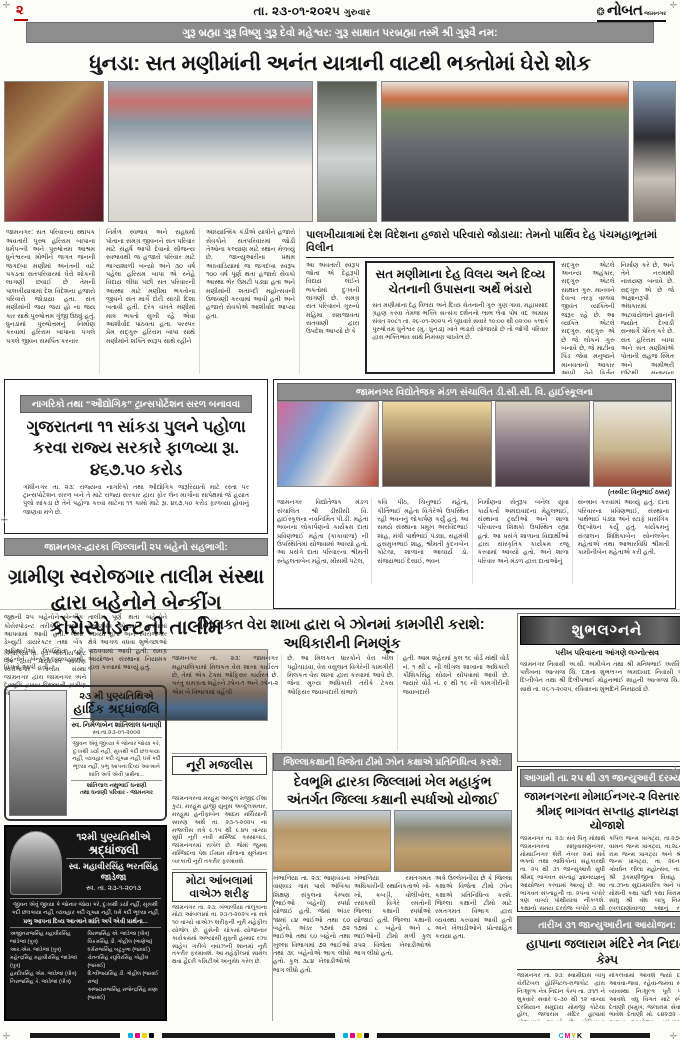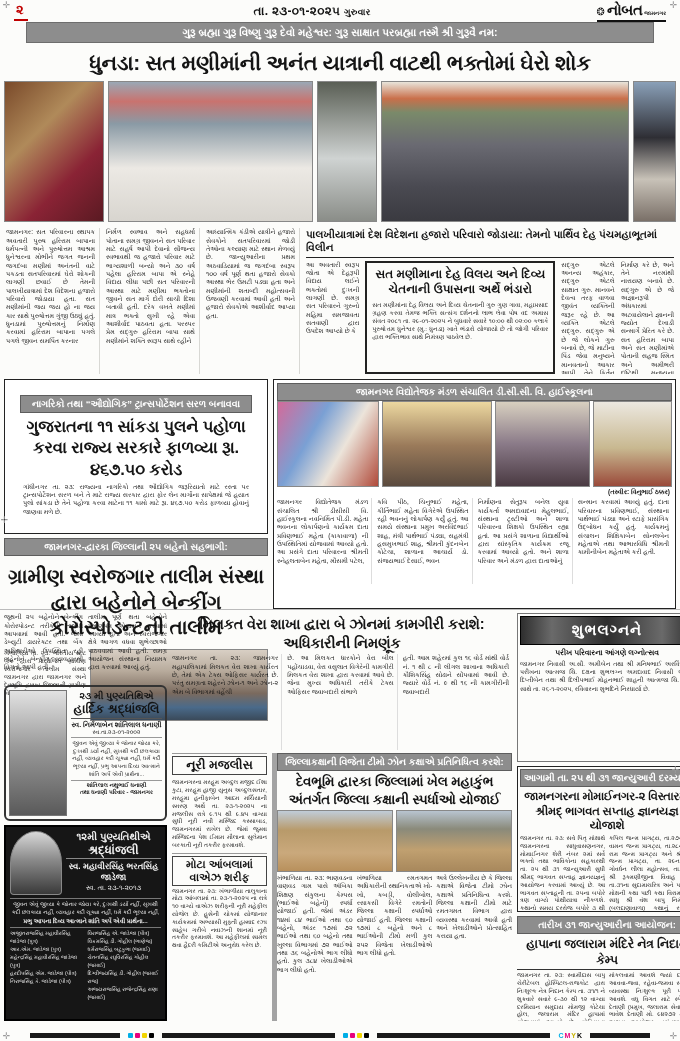--- a/index.html
+++ b/index.html
@@ -85,23 +85,23 @@
   .obit2-names { display:flex; gap:4px; border-top:1px solid #777; padding-top:2px; }
   .obit2-names ul { flex:1; list-style:none; font-size:5.3px; line-height:1.5; }
   
   .col-m { width:340px; flex:none; display:flex; flex-direction:column; gap:3px; }
   .tax .headline { font-size:14.5px; margin:2px 0; }
   .tax-cols { display:flex; gap:5px; height:96px; overflow:hidden; }
   .tax-cols .ncol { flex:1; border-right:1px solid #ddd; padding-right:3px; }
   .mid-split { display:flex; gap:5px; flex:1; overflow:hidden; }
   .mid-sub { width:95px; flex:none; display:flex; flex-direction:column; gap:3px; }
   .nuri, .vaez { border-top:1px solid #999; padding-top:2px; }
-  .nuri .hl { font-weight:bold; font-size:12.5px; text-align:center; border:1px solid #444; padding:1px 2px; margin-bottom:4px; }
+  .nuri .hl { font-weight:bold; font-size:12.5px; text-align:center; border:1px solid #444; padding:1px 2px; margin-bottom:20px; }
   .vaez .hl { font-weight:bold; font-size:11px; text-align:center; border:1px solid #444; padding:1px 2px; margin-bottom:2px; }
-  .sports { flex:1; border-left:5px solid #a3a3a3; display:flex; flex-direction:column; }
+  .sports { flex:1; border-left:1px solid #a3a3a3; display:flex; flex-direction:column; }
   .sports .headline { font-size:13.5px; margin:2px 0; }
   .sports-photos { display:flex; gap:3px; height:62px; }
   .sports-cols { display:flex; gap:4px; flex:1; overflow:hidden; margin-top:2px; }
   .sports-cols .ncol { flex:1; }
   
   .col-r { flex:1; display:flex; flex-direction:column; gap:4px; }
   .wedding { border:1px solid #777; padding:2px; height:150px; overflow:hidden; }
   .wedding-banner { background:linear-gradient(90deg,#2e2e2e,#6a6a6a 18%,#2e2e2e 50%,#6a6a6a 82%,#2e2e2e);
     color:#fff; text-align:center; font-weight:bold; font-size:15px; padding:5px 2px; border:1px solid #000;
     font-family:"Liberation Serif","DejaVu Serif",serif; letter-spacing:1px; }

